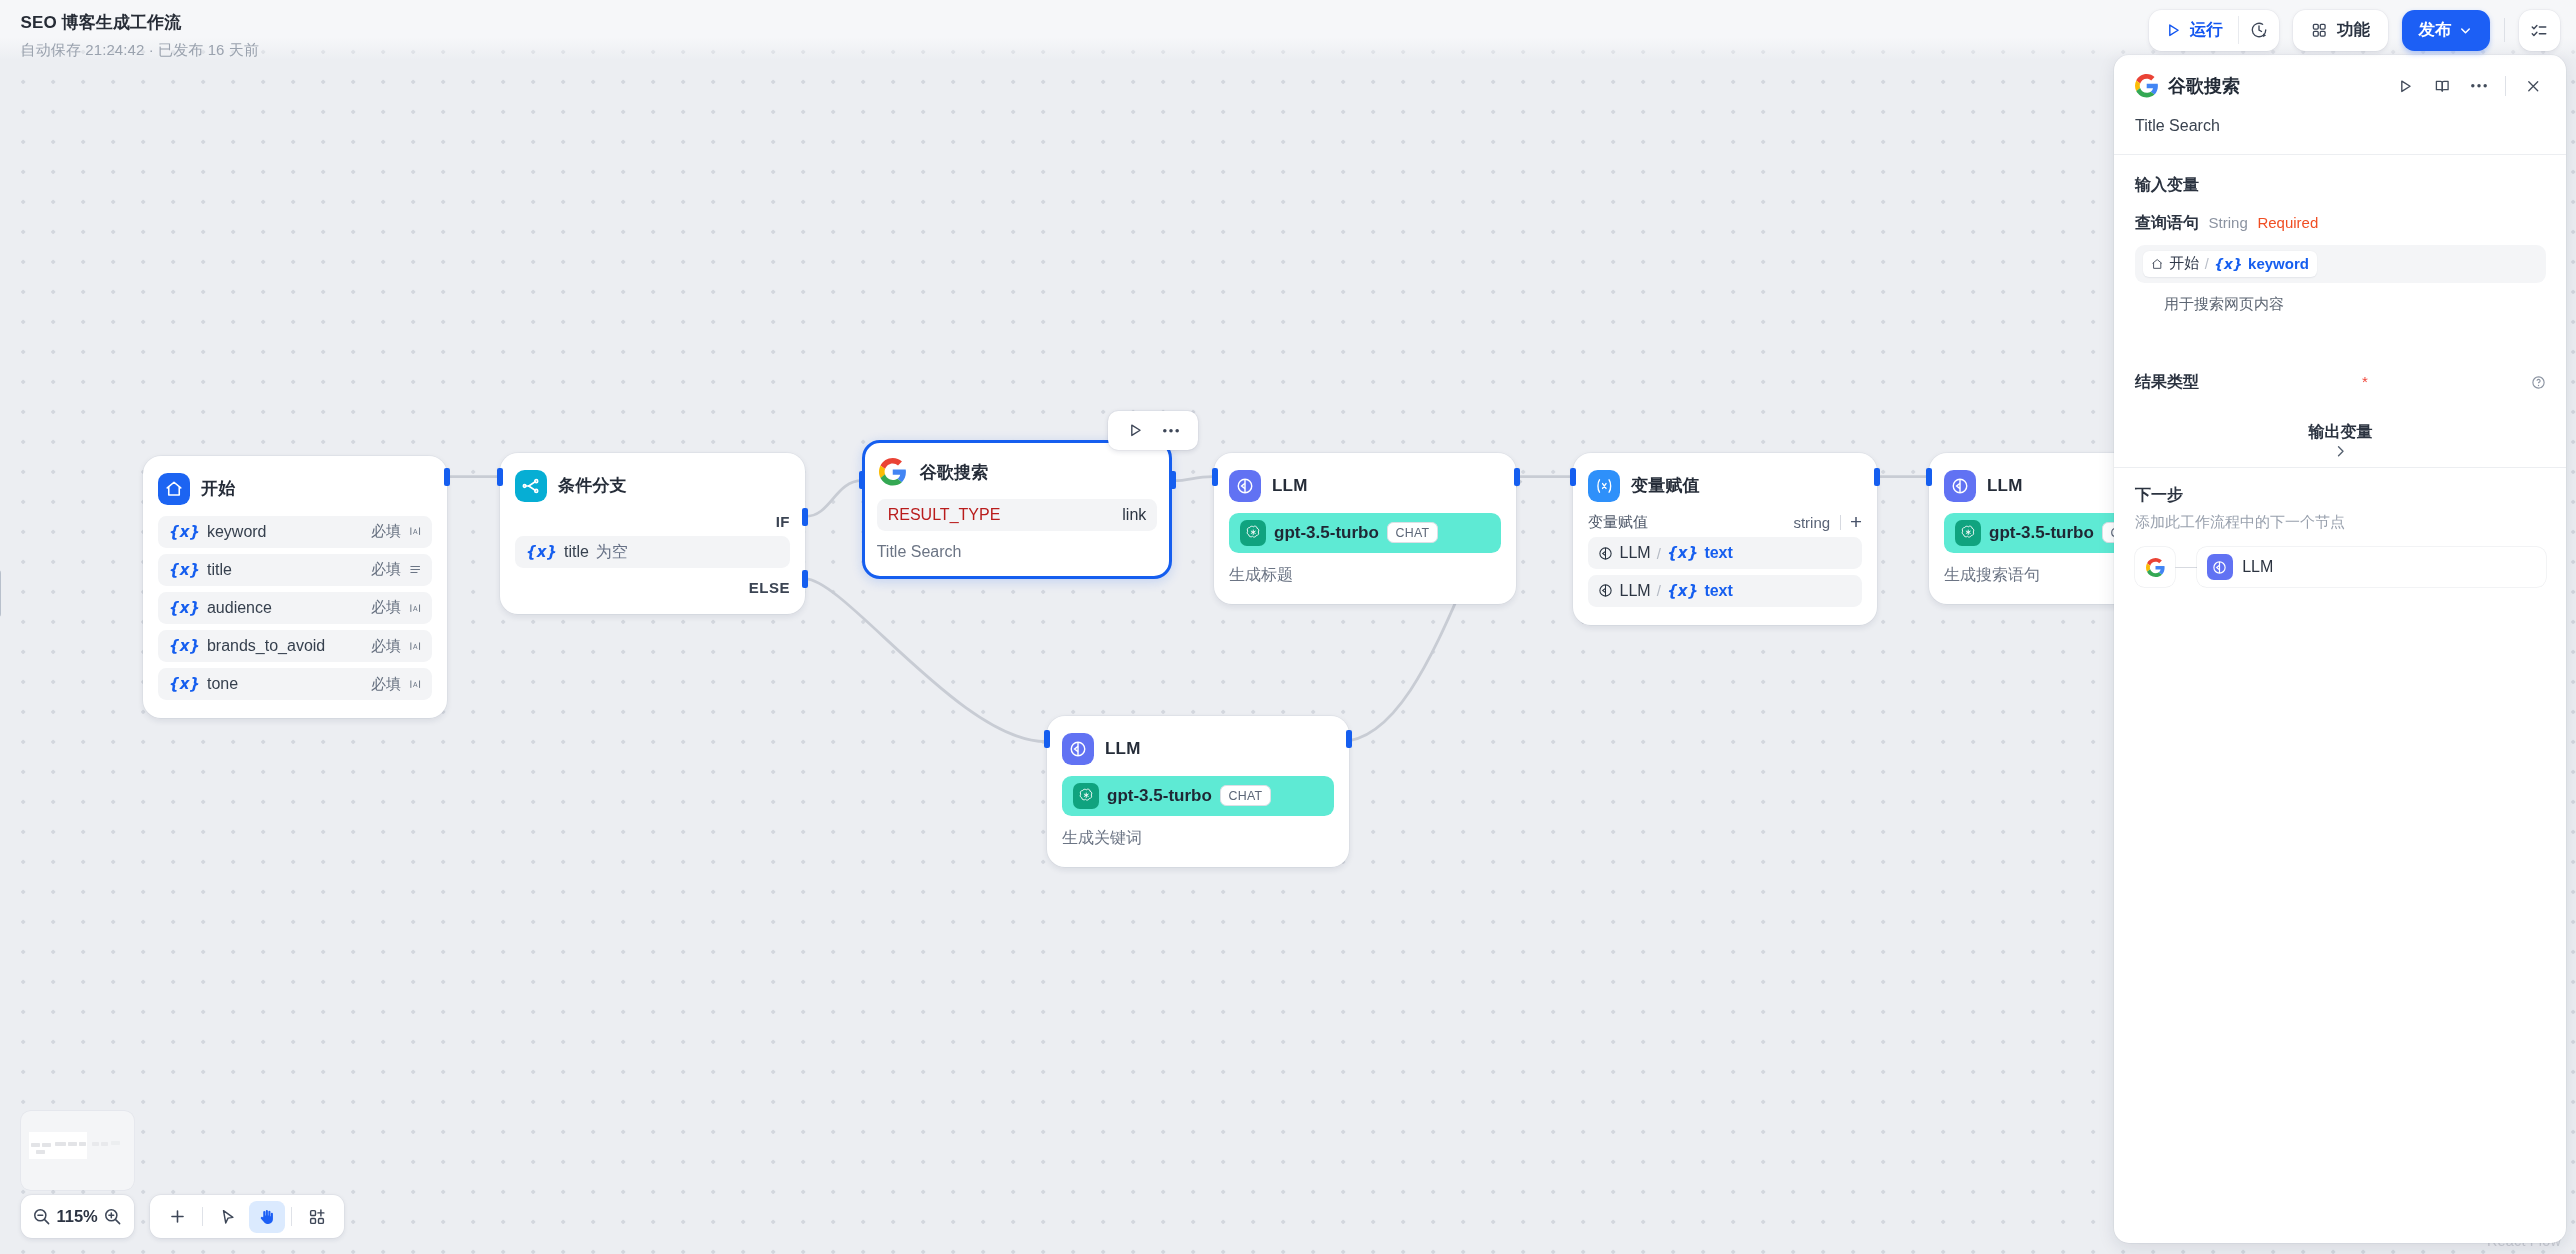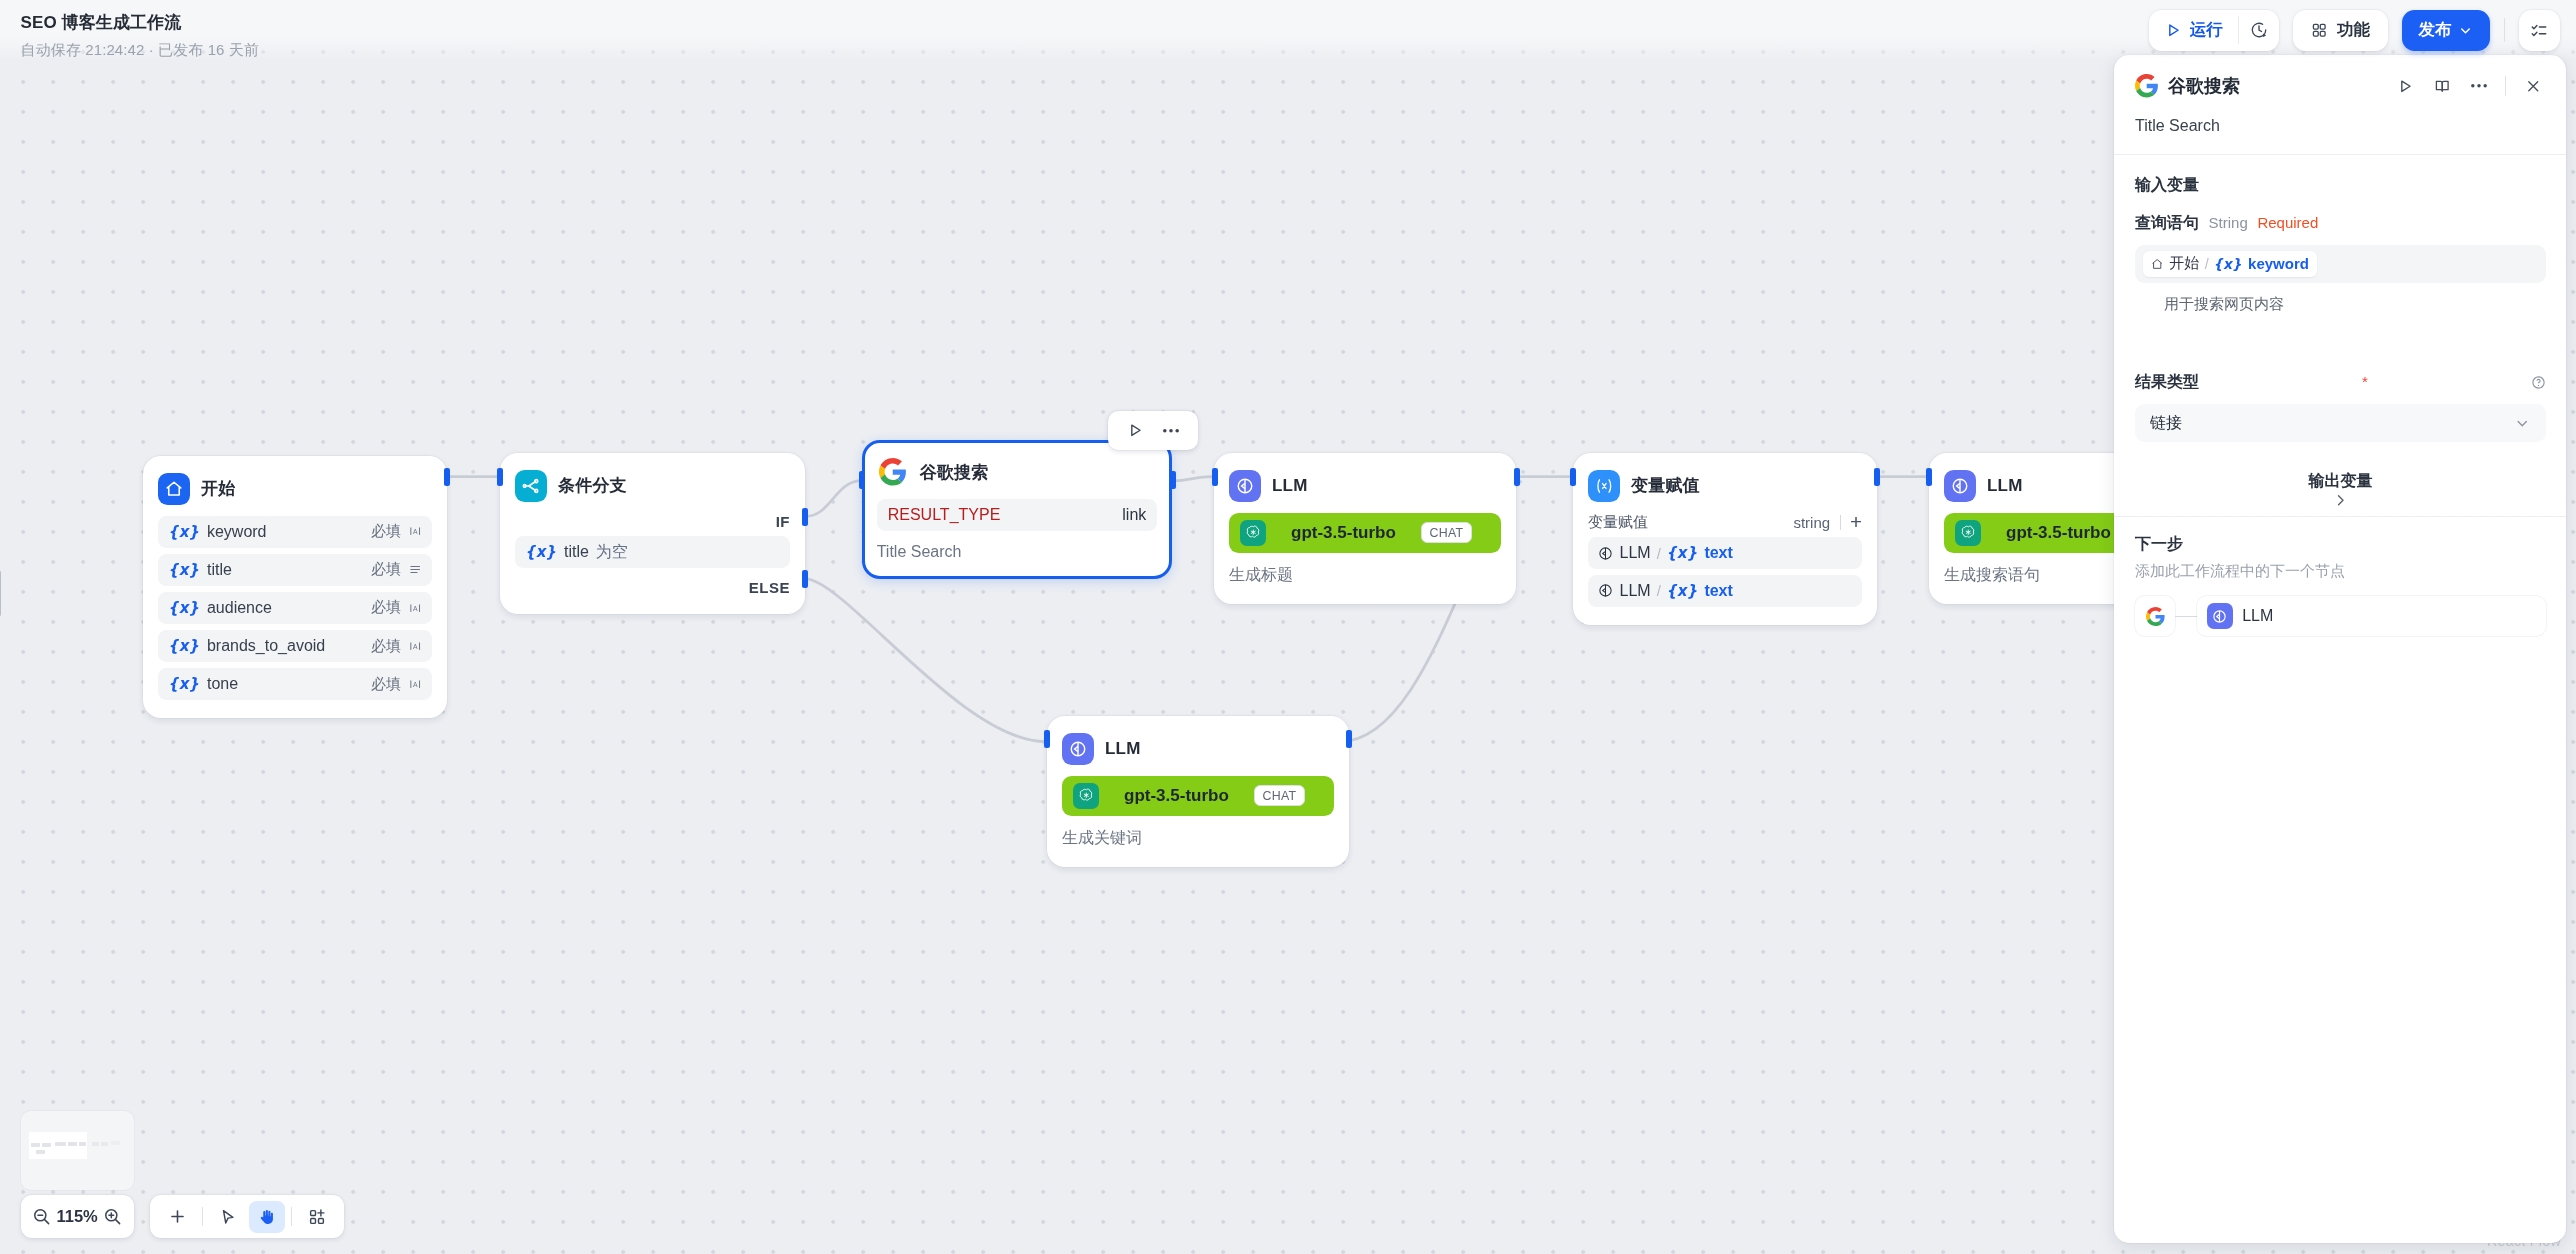--- a/index.html
+++ b/index.html
@@ -99,21 +99,21 @@
   .rname { font-size: 16px; color: #36404e; white-space: nowrap; }
   .rname.grey { color: #667085; }
   .rreq { font-size: 15px; color: #636d7d; }
   .row-r { display: flex; align-items: center; gap: 7.6px; }
 
   .node-desc { font-size: 16px; color: #6b7484; margin-top: 12.4px; }
 
   .branch-tag { text-align: right; font-size: 15px; font-weight: 700; color: #3b4453; letter-spacing: 0.5px; }
 
   .model-row {
-    display: flex; align-items: center; gap: 25px; background: #84cc16;
+    display: flex; align-items: center; gap: 8px; background: #5eead4;
     border-radius: 9.6px; height: 40px; padding: 0 11px;
   }
   .oai-ico { width: 26px; height: 26px; border-radius: 6.9px; background: #10a37f; display:flex; align-items:center; justify-content:center; flex:none; }
   .model-name { font-size: 17px; font-weight: 700; color: #1f2734; white-space: nowrap; }
   .chat-pill {
     font-size: 12.4px; color: #5d6778; border: 0.7px solid #dcdfe5; border-radius: 6.2px;
     padding: 2.7px 7.6px; background: #fff; letter-spacing: 0.3px; white-space: nowrap;
   }
 
   .va-label-row { display: flex; align-items: center; justify-content: space-between; margin-bottom: 2.7px; }
@@ -720,26 +720,20 @@
         <span class="fl-name">结果类型</span>
         <span class="fl-star">*</span>
         <span style="display:flex;align-self:center;">
           <svg width="15" height="15" viewBox="0 0 24 24" fill="none" stroke="#8b93a1" stroke-width="1.8">
               <circle cx="12" cy="12" r="9"></circle>
               <path d="M9.6 9.2a2.5 2.5 0 1 1 3.2 2.6c-.6.3-.8.8-.8 1.5"></path>
               <circle cx="12" cy="16.8" r="1.05" fill="#8b93a1" stroke="none"></circle>
             </svg>
         </span>
       </div>
-      <div class="sel-box">
-        <span class="sel-val">链接</span>
-        <svg width="16.5" height="16.5" viewBox="0 0 24 24" fill="none" stroke="#8b93a1" stroke-width="2" stroke-linecap="round" stroke-linejoin="round">
-            <path d="M6 9.5 12 15.5 18 9.5"></path>
-          </svg>
-      </div>
 
       <div class="collapse-row">
         <span class="collapse-title">输出变量</span>
         <svg width="16.5" height="16.5" viewBox="0 0 24 24" fill="none" stroke="#55606f" stroke-width="2" stroke-linecap="round" stroke-linejoin="round">
             <path d="M9.5 5.5 16 12 9.5 18.5"></path>
           </svg>
       </div>
     </div>
 
     <div class="pnl-divider"></div>

